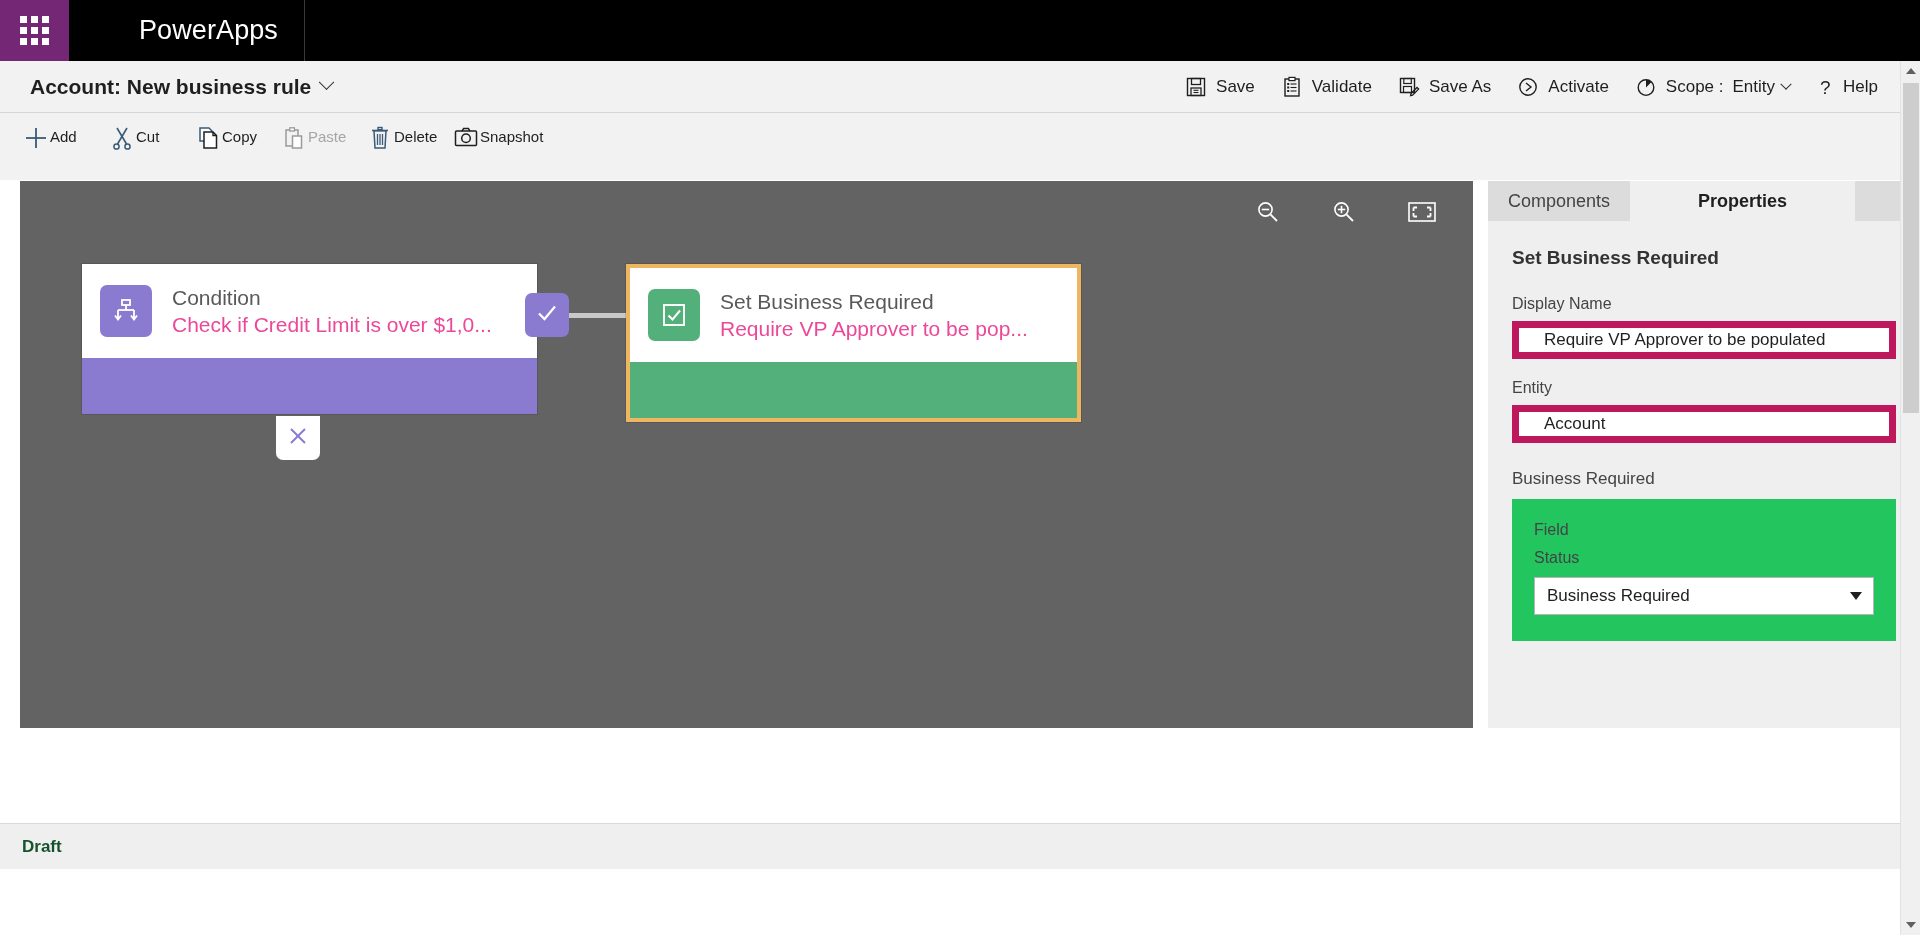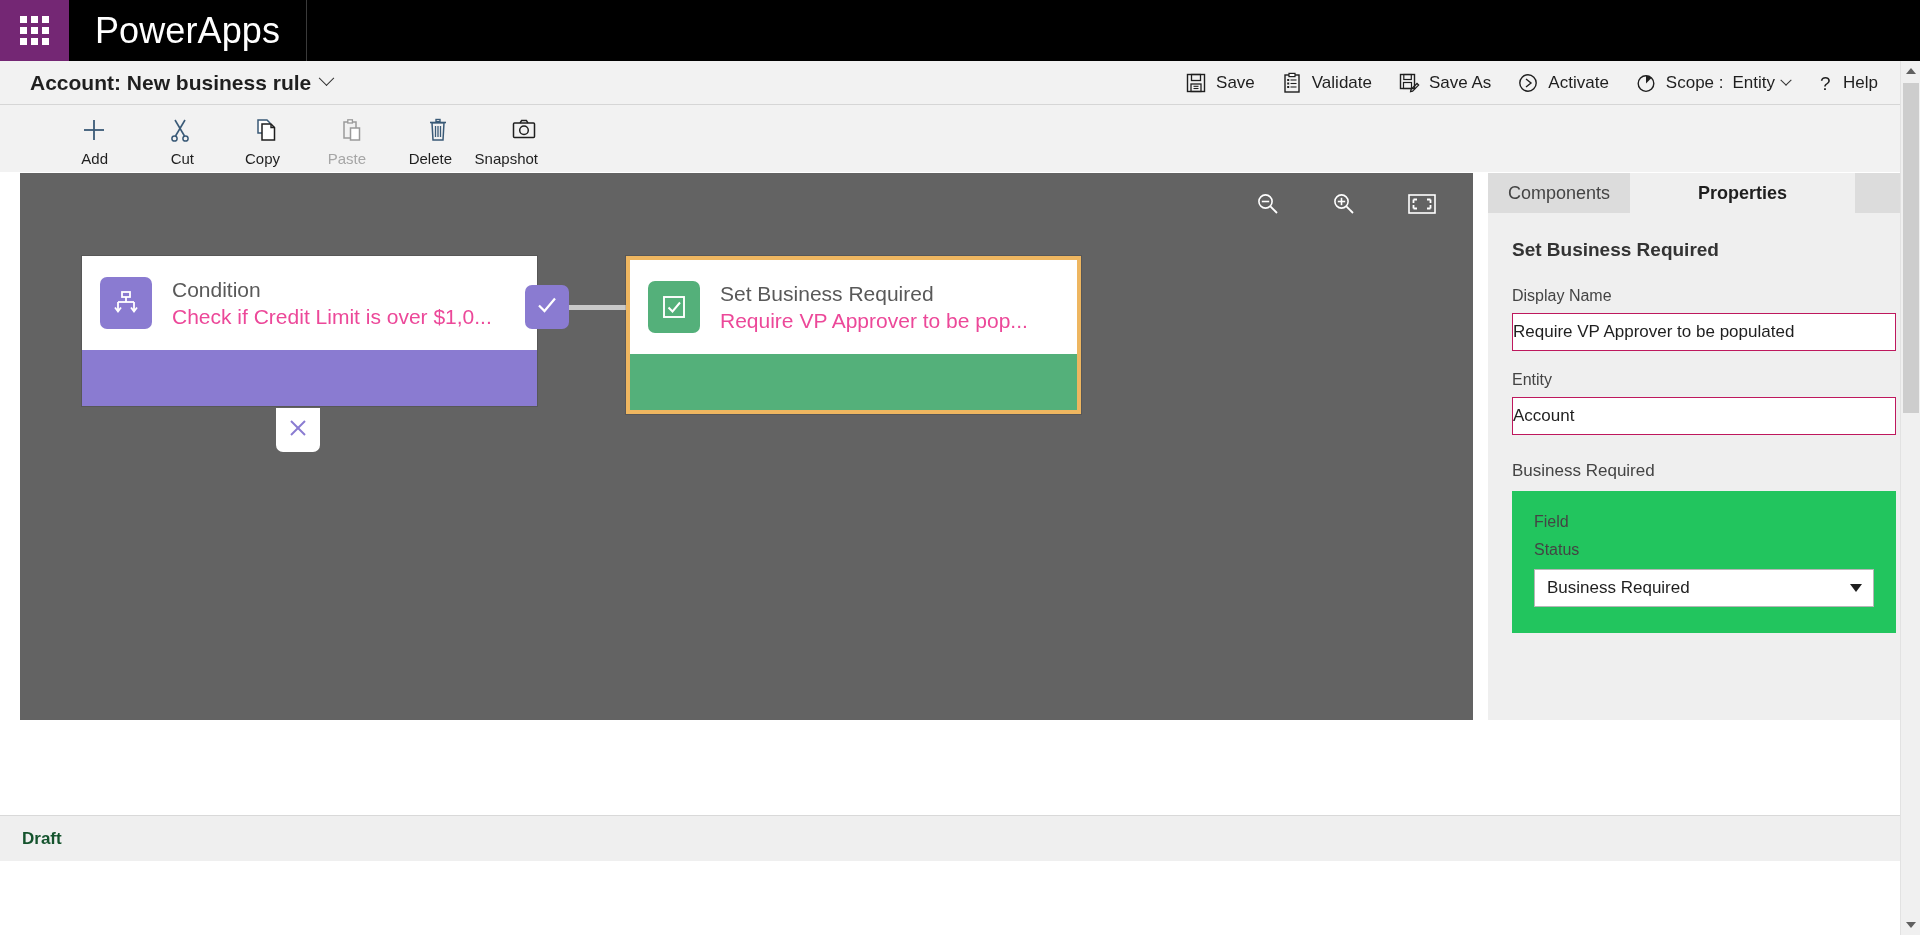--- a/index.html
+++ b/index.html
@@ -26,30 +26,31 @@
     display: grid;
     grid-template-columns: repeat(3, 7px);
     grid-template-rows: repeat(3, 7px);
     gap: 4px;
   }
   .waffle-grid i { background: #ffffff; display: block; width: 7px; height: 7px; }
   .suite-brand {
     display: flex; align-items: center;
     padding: 0 26px 0 26px;
     color: #ffffff;
-    font-size: 36px;
+    font-size: 27px;
     font-weight: 300;
     letter-spacing: 0.1px;
     border-right: 1px solid #3a3a3a;
     cursor: pointer;
+    margin-left: 44px;
   }
 
   
   .cmdbar {
-    height: 44px;
+    height: 52px;
     background: #f2f2f2;
     display: flex; align-items: center;
     border-bottom: 1px solid #d6d6d6;
     position: relative;
   }
   .rule-title {
     display: flex; align-items: center; gap: 10px;
     padding-left: 30px;
     font-size: 21px; font-weight: bold; color: #1f1f1f;
     cursor: pointer;
@@ -84,21 +85,21 @@
   
   .ribbon {
     height: 68px;
     background: #f2f2f2;
     display: flex; align-items: flex-start;
     padding-left: 22px;
     border-bottom: 1px solid #ffffff;
   }
   .ribbon-btn {
     width: 86px;
-    display: flex; flex-direction: column; align-items: flex-end;
+    display: flex; flex-direction: row; align-items: flex-start;
     padding-top: 10px;
     cursor: pointer;
   }
   .ribbon-btn.disabled { cursor: default; }
   .ribbon-ico { height: 30px; display: flex; align-items: center; justify-content: center; }
   .ribbon-lbl { margin-top: 5px; font-size: 15px; color: #1f1f1f; }
   .ribbon-btn.disabled .ribbon-lbl { color: #a6a6a6; }
 
   
   .workspace {
@@ -204,23 +205,23 @@
   .pane-tab.filler { flex: 1 1 auto; cursor: default; }
   .pane-body { padding: 26px 24px 0 24px; }
   .pane-h2 {
     font-size: 19px; font-weight: bold; color: #333;
     margin-bottom: 26px;
   }
   .fld-label { font-size: 16px; color: #444; margin-bottom: 8px; }
   .fld-input {
     width: 100%; height: 38px;
     background: #ffffff;
-    border: 1px solid #be185d;
+    border: 7px solid #be185d;
     font-size: 17px; color: #1f1f1f;
-    padding: 0 0;
+    padding: 0 25px;
     font-family: "Liberation Sans", sans-serif;
     margin-bottom: 20px;
   }
   .group-label { font-size: 17px; color: #444; margin: 6px 0 10px 0; }
   .group-box { background: #22c55e; padding: 22px 22px 26px 22px; }
   .group-box .fld-label { margin-bottom: 10px; }
   .sel-wrap { position: relative; margin-bottom: 22px; }
   .sel-wrap:last-child { margin-bottom: 0; }
   .fld-select {
     width: 100%; height: 38px;

